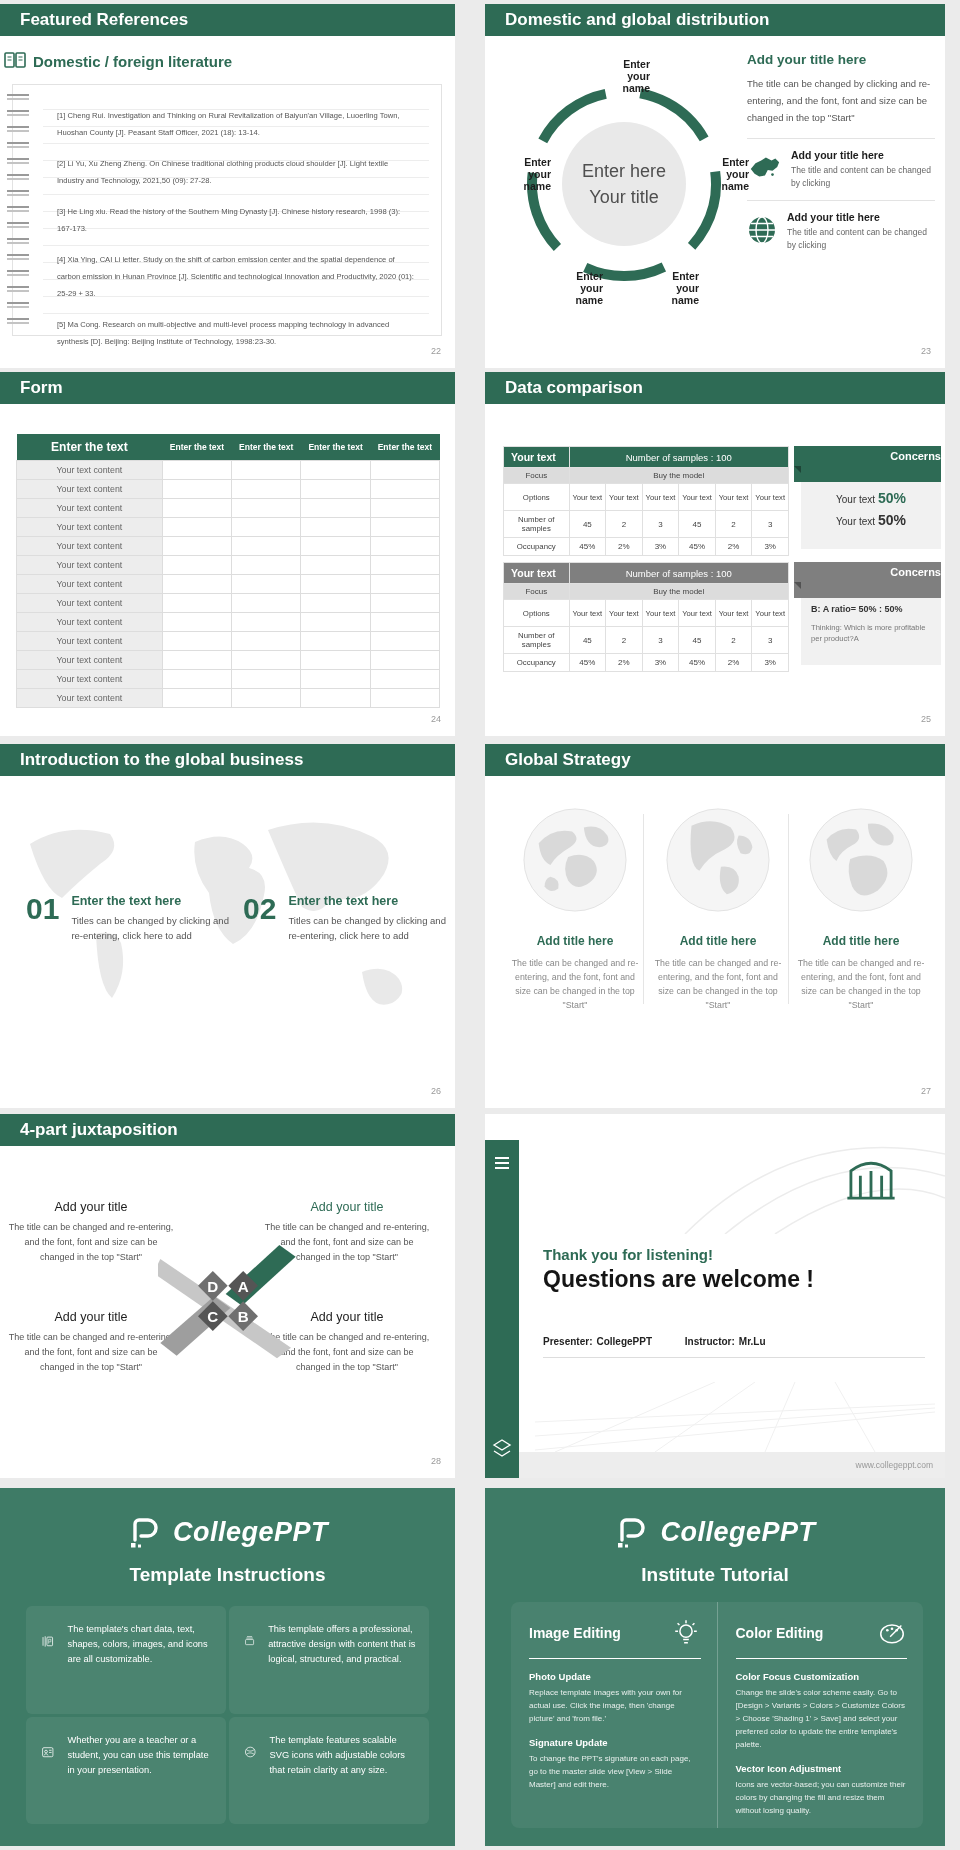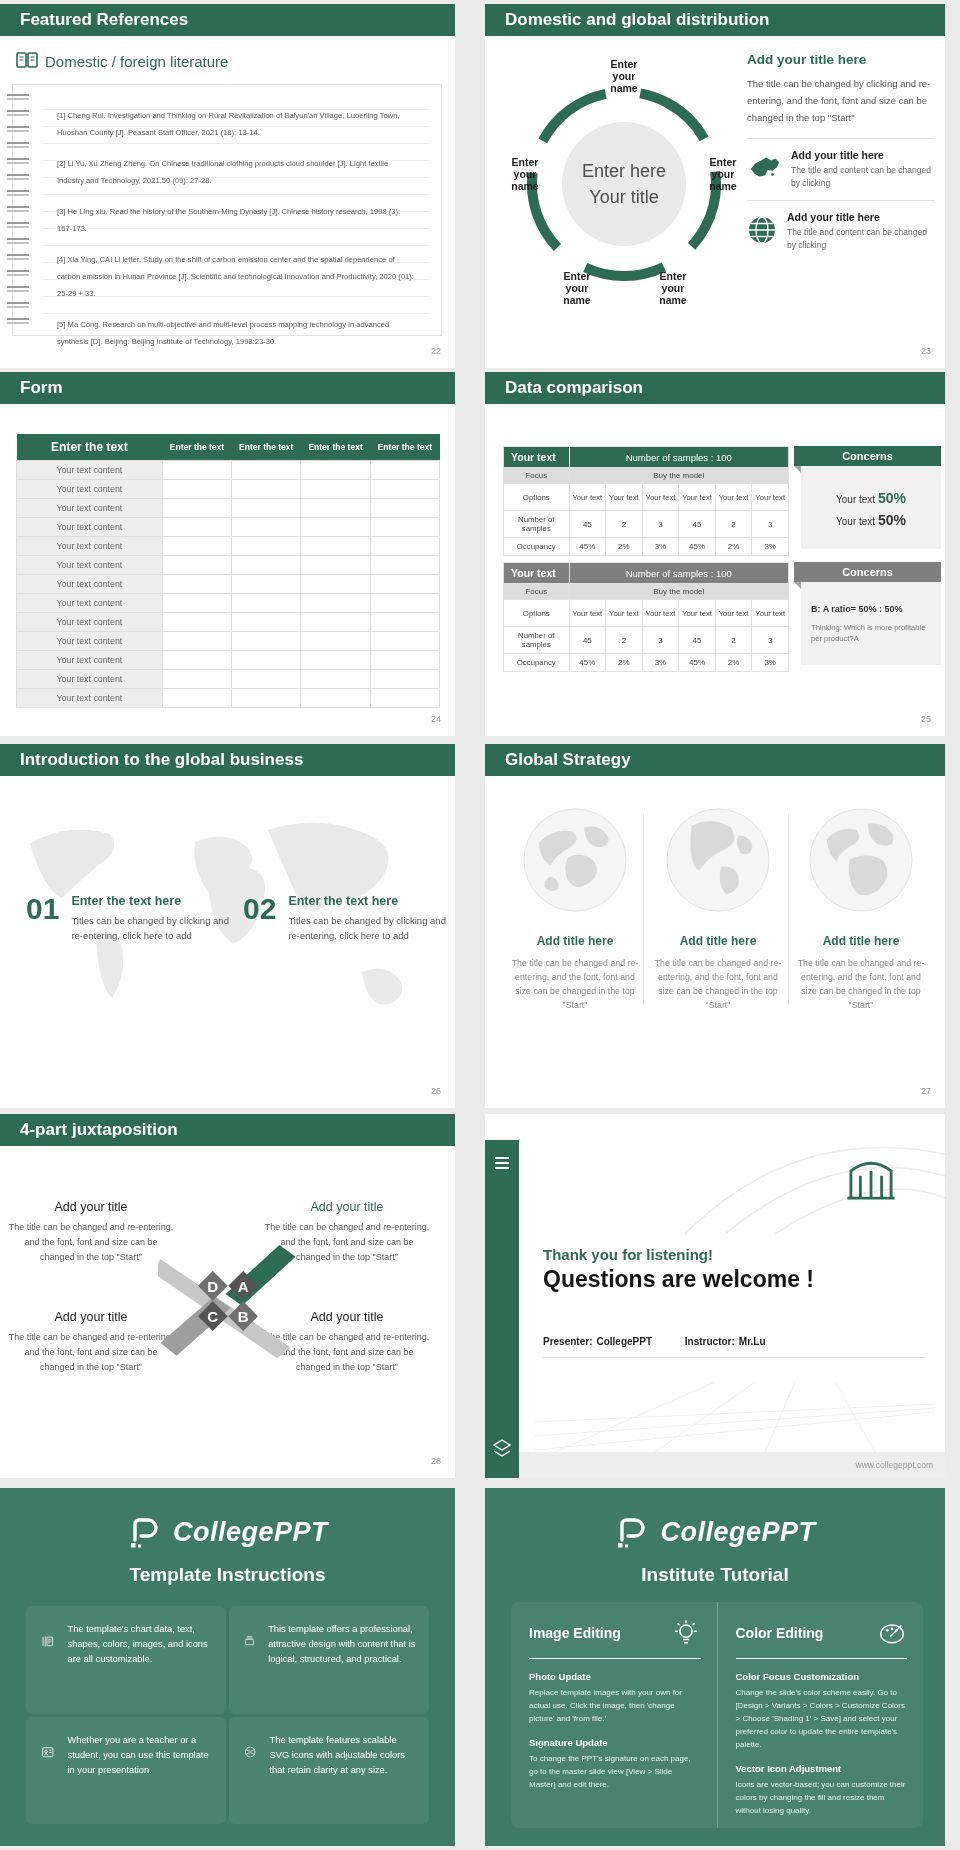--- a/index.html
+++ b/index.html
@@ -4,36 +4,36 @@
 <style>
   html,body{margin:0;padding:0}
   .page{position:relative;width:960px;height:1850px;background:#EBEBEB;
         font-family:"Liberation Sans",sans-serif;overflow:hidden}
   .slide{position:absolute;background:#fff;overflow:hidden}
   .banner{height:32px;background:#2E6B55;color:#fff;font-weight:bold;font-size:17px;
           line-height:32px;padding-left:20px}
   .pagenum{position:absolute;right:14px;bottom:12px;font-size:9px;color:#9a9a9a}
 
   
-  .s22-head{position:absolute;left:16px;top:48px;display:flex;align-items:center;gap:7px;
-            color:#2E6B55;font-weight:normal;font-size:15px}
+  .s22-head{position:absolute;left:4px;top:48px;display:flex;align-items:center;gap:7px;
+            color:#2E6B55;font-weight:bold;font-size:15px}
   .refs{position:absolute;left:12px;top:80px;width:428px;height:250px;border:1px solid #e2e2e2;
         background:#fff}
   .spiral{position:absolute;left:-6px;top:4px;width:22px;height:240px;
           background:repeating-linear-gradient(to bottom,transparent 0 5px,#9a9a9a 5px 7px,
           transparent 7px 9px,#c4c4c4 9px 11px,transparent 11px 16px)}
   .reftext{position:absolute;left:30px;top:8px;right:12px;bottom:6px;font-size:7.6px;color:#555;
            line-height:17px;background:repeating-linear-gradient(to bottom,transparent 0 16px,#ededed 16px 17px)}
   .reftext p{margin:14px}
 
   
   .ringbox{position:absolute;left:14px;top:44px;width:250px;height:260px}
   .ctext{position:absolute;left:50%;top:136px;transform:translate(-50%,-50%);text-align:center;
          font-size:18px;color:#4f4f4f;white-space:pre-line;line-height:26px}
-  .node{position:absolute;width:52px;text-align:center;font-size:10.5px;font-weight:bold;color:#1d1d1d;
+  .node{position:absolute;width:52px;text-align:right;font-size:10.5px;font-weight:bold;color:#1d1d1d;
         white-space:pre-line;line-height:12px}
   .rcol{position:absolute;left:262px;top:48px;width:188px}
   .rcol h3{margin:0;color:#2E6B55;font-size:13.5px}
   .rcol .para{margin-top:8px;font-size:9.5px;color:#555;line-height:17px}
   .ritem{display:flex;gap:10px;align-items:center;border-top:1px solid #e3e3e3;padding:10px 0}
   .ritem .t{font-weight:bold;font-size:10.5px;color:#1d1d1d}
   .ritem .b{font-size:8.5px;color:#666;line-height:13px;margin-top:3px}
 
   
   .ftable{position:absolute;left:16px;top:62px;width:424px;border-collapse:collapse;table-layout:fixed}
@@ -50,22 +50,22 @@
   .dtable.gray .hd td{background:#7f7f7f}
   .dtable .hd .hl{font-weight:bold;font-size:10.5px;text-align:left;padding-left:7px}
   .dtable .hd .hr{font-size:9.5px;text-align:center}
   .dtable .focus td{background:#dcdcdc;height:13px;}
   .dtable td{border:1px solid #e0e0e0;text-align:center}
   .dtable .opt td{height:24px;font-size:7.6px}
   .dtable .num td{height:24px}
   .dtable .occ td{height:15px}
   .dtable td.lab{font-size:7.8px}
   .concern{position:absolute;left:316px;width:140px;height:103px;background:#f1f1f1}
-  .chead{position:absolute;left:-7px;top:0;right:0;height:20px;color:#fff;font-weight:bold;
-         font-size:11px;text-align:center;line-height:20px}
+  .chead{position:absolute;left:-7px;top:0;right:0;height:36px;color:#fff;font-weight:bold;
+         font-size:11px;text-align:right;line-height:20px}
   .chead.green{background:#2E6B55}
   .chead.gray{background:#7f7f7f}
   .chead::after{content:"";position:absolute;left:0;top:20px;border-top:7px solid rgba(0,0,0,.35);
                 border-left:7px solid transparent}
   .cbody{position:absolute;left:10px;right:10px;top:30px;bottom:6px}
   .cline{text-align:center;font-size:10px;color:#333;margin-top:6px}
   .cline .v{font-size:14px;font-weight:bold}
   .v.g{color:#2E6B55}
   .ratio{font-size:9px;font-weight:bold;color:#333;margin-top:12px}
   .think{font-size:7.6px;color:#777;line-height:11px;margin-top:8px}

